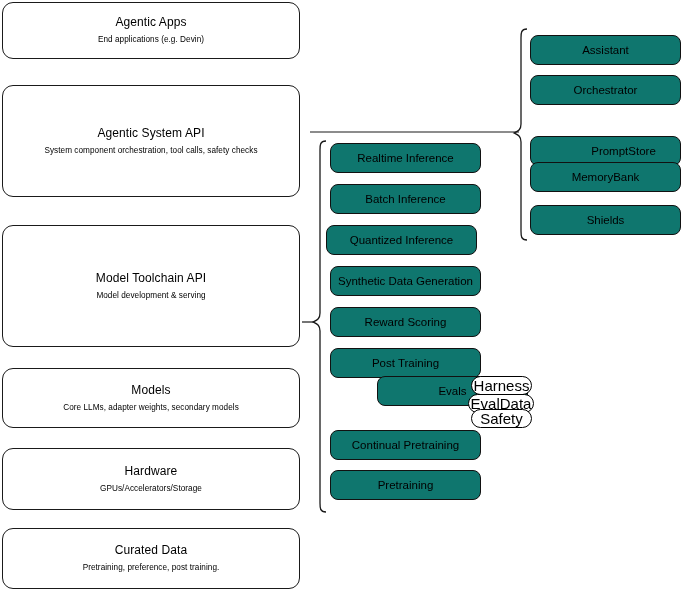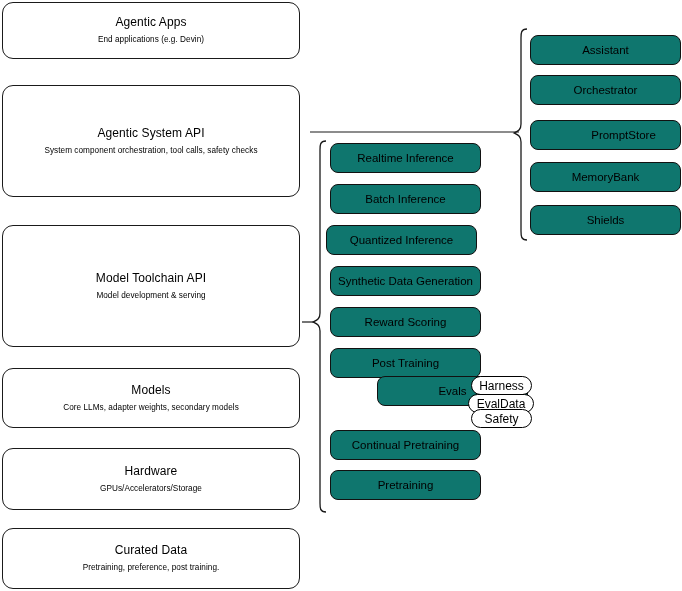--- a/index.html
+++ b/index.html
@@ -58,21 +58,21 @@
   }
   .pill {
     position: absolute;
     box-sizing: border-box;
     border: 1.4px solid #000000;
     border-radius: 11px;
     background: #ffffff;
     display: flex;
     align-items: center;
     justify-content: center;
-    font-size: 12px;
+    font-size: 15px;
     height: 19px;
     z-index: 6;
   }
   .svg-layer {
     position: absolute;
     left: 0;
     top: 0;
     width: 682px;
     height: 591px;
     pointer-events: none;
@@ -174,21 +174,21 @@
   <div class="pill" style="left:471px; top:409px; width:61px;">
     <span>Safety</span>
   </div>
 
   <div class="chip" style="left:530px; top:35px;">
     <span>Assistant</span>
   </div>
   <div class="chip" style="left:530px; top:75px;">
     <span>Orchestrator</span>
   </div>
-  <div class="chip" style="left:530px; top:120px;padding-left:36px;">
+  <div class="chip" style="left:530px; top:136px;padding-left:36px;">
     <span>PromptStore</span>
   </div>
   <div class="chip" style="left:530px; top:162px;">
     <span>MemoryBank</span>
   </div>
   <div class="chip" style="left:530px; top:205px;">
     <span>Shields</span>
   </div>
 
 </div>

